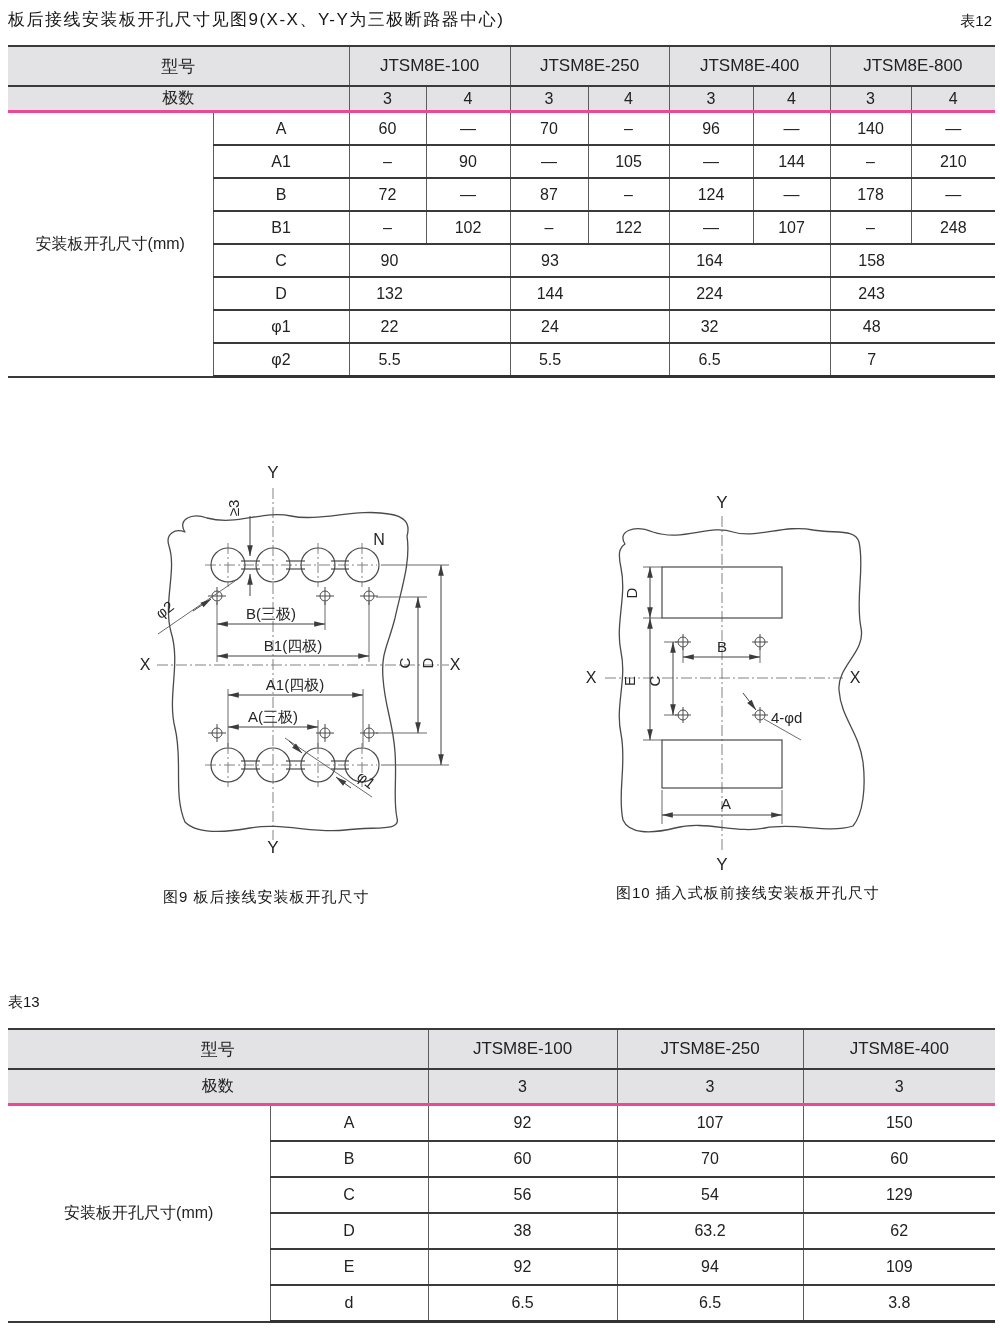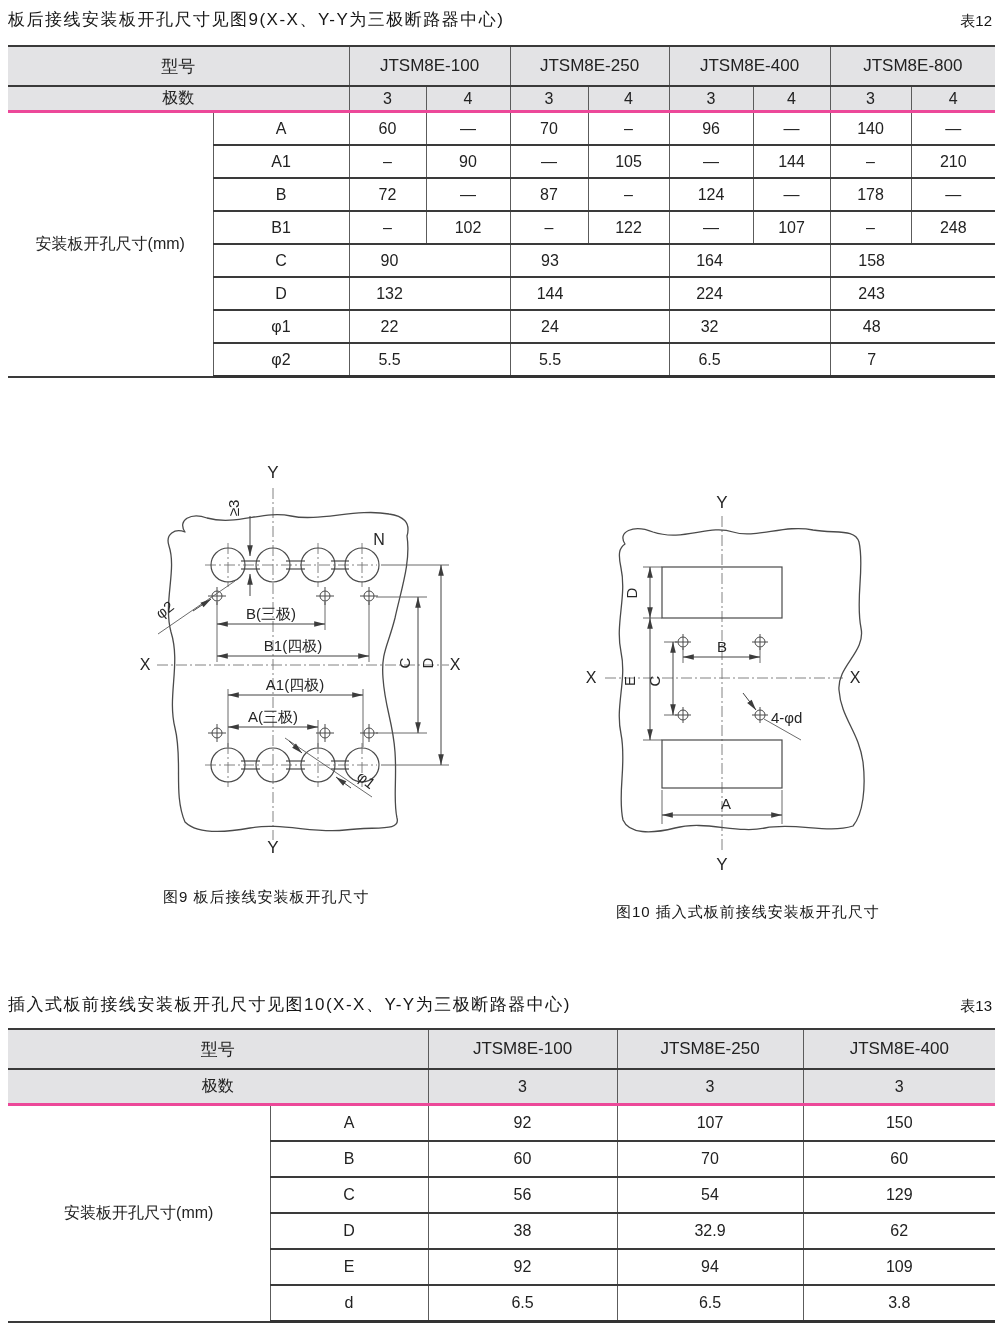--- a/index.html
+++ b/index.html
@@ -384,24 +384,23 @@
     <text class="svgt f16" x="280" y="203" text-anchor="middle">X</text>
     <text class="svgt f15" x="62" y="113" text-anchor="middle" transform="rotate(-90 62 113)">D</text>
     <text class="svgt f15" x="60" y="201" text-anchor="middle" transform="rotate(-90 60 201)">E</text>
     <text class="svgt f15" x="85" y="201" text-anchor="middle" transform="rotate(-90 85 201)">C</text>
     <text class="svgt f15" x="147" y="172" text-anchor="middle">B</text>
     <text class="svgt f15" x="151" y="329" text-anchor="middle">A</text>
     <text class="svgt f15" x="196" y="243">4-φd</text>
   </svg>
 
   <div class="caption" style="left:163px;top:888px;">图9 板后接线安装板开孔尺寸</div>
-  <div class="caption" style="left:616px;top:884px;margin-top:19px;">图10  插入式板前接线安装板开孔尺寸</div>
+  <div class="caption" style="left:616px;top:884px;">图10  插入式板前接线安装板开孔尺寸</div>
 
   <div class="sec-head" style="top:993px;">
-    <span class="sec-title">插入式板前接线安装板开孔尺寸见图10(X-X、Y-Y为三极断路器中心)</span>
     <span class="sec-tag">表13</span>
   </div>
 
   <table class="spec" id="table13" style="top:1028px;width:987px;">
     <colgroup>
       <col style="width:262px">
         <col style="width:158px">
       <col style="width:189px">
         <col style="width:186px">
         <col style="width:192px">
@@ -434,21 +433,21 @@
     </tr>
     <tr class="brow">
       <td>C</td>
       <td>56</td>
       <td>54</td>
       <td class="edge-r">129</td>
     </tr>
     <tr class="brow">
       <td>D</td>
       <td>38</td>
-      <td>32.9</td>
+      <td>63.2</td>
       <td class="edge-r">62</td>
     </tr>
     <tr class="brow">
       <td>E</td>
       <td>92</td>
       <td>94</td>
       <td class="edge-r">109</td>
     </tr>
     <tr class="brow">
       <td>d</td>

